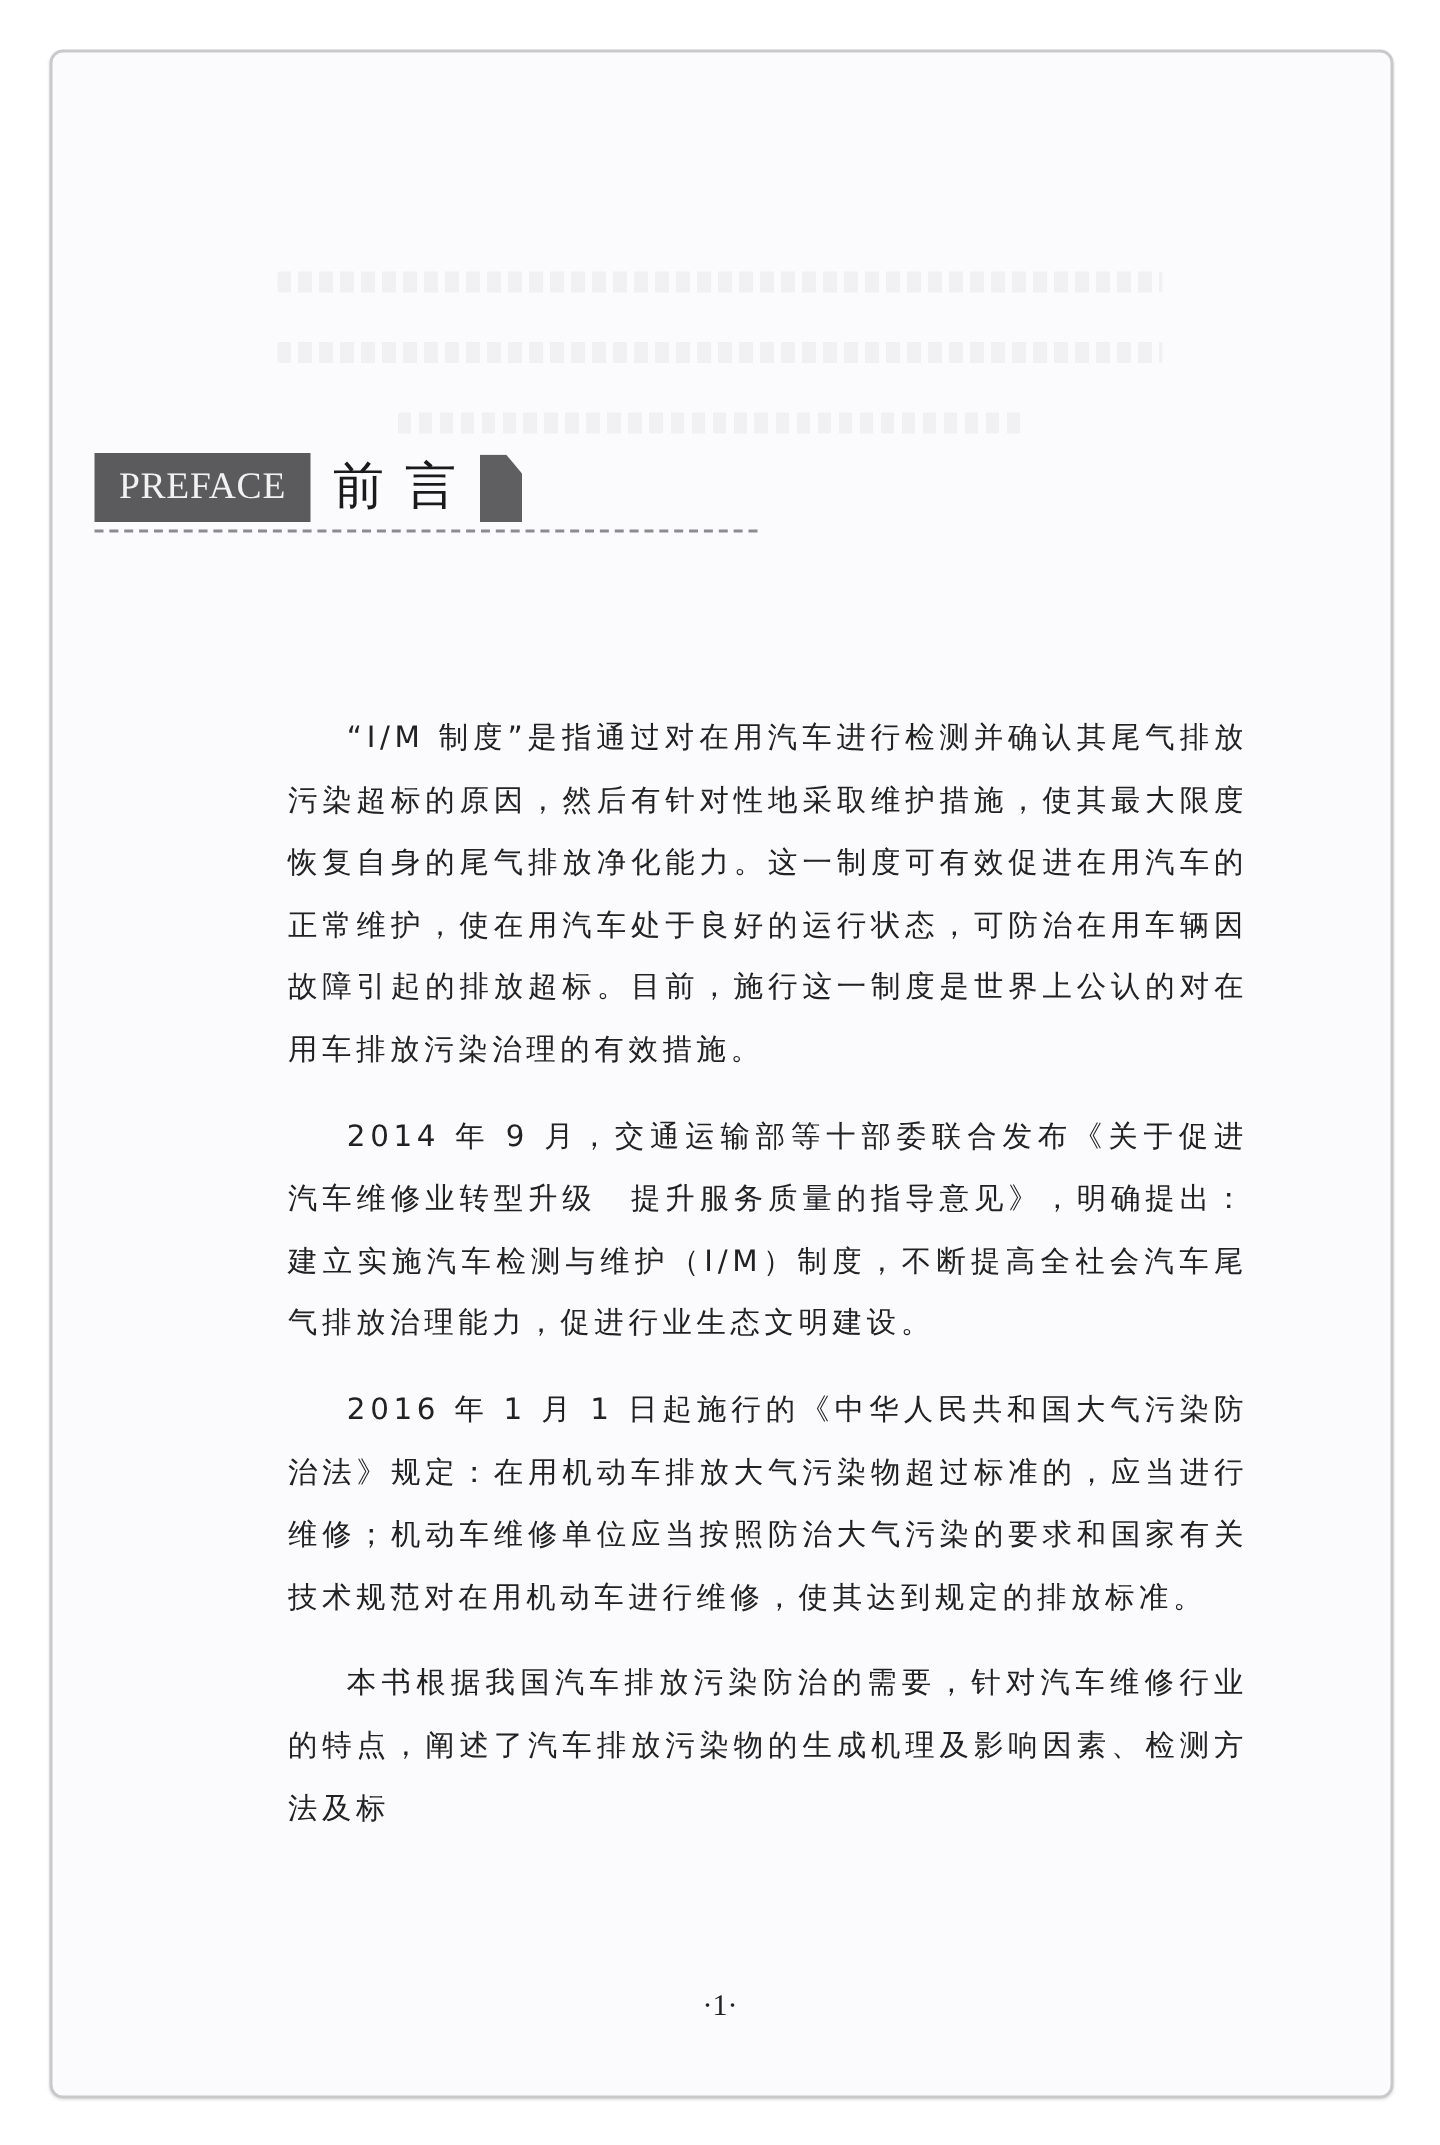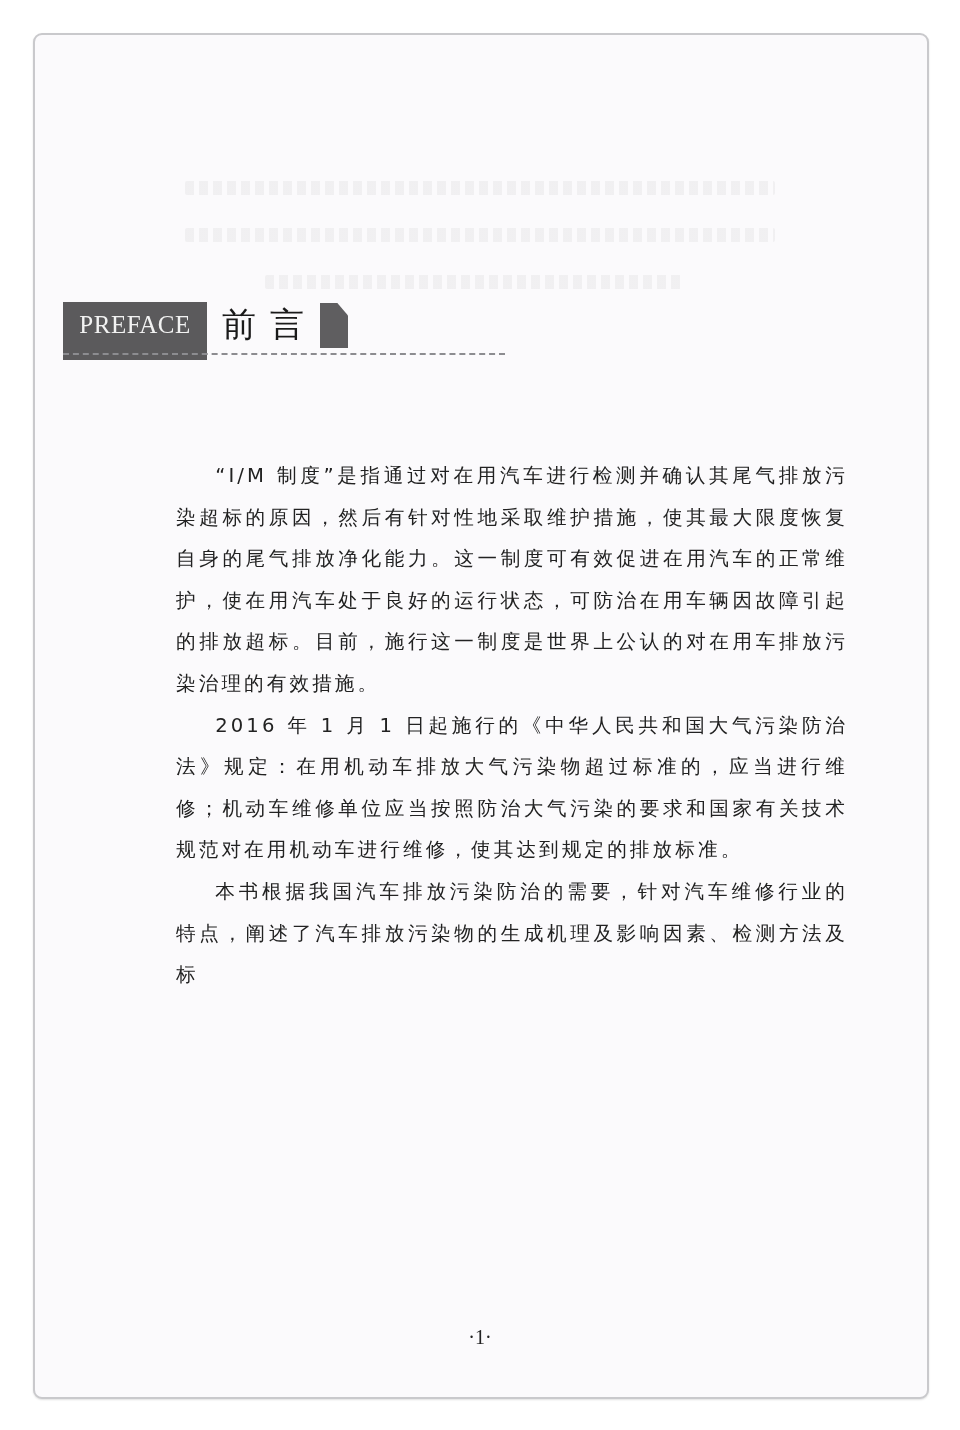--- a/index.html
+++ b/index.html
@@ -38,21 +38,21 @@
       position: absolute;
       left: 63px;
       top: 302px;
       height: 46px;
     }
     .preface-box {
       position: absolute;
       left: 0;
       top: 0;
       width: 144px;
-      height: 58px;
+      height: 46px;
       background: #5b5a5c;
       color: #f2f2f2;
       font-family: "Liberation Serif", "DejaVu Serif", serif;
       font-size: 25px;
       line-height: 46px;
       text-align: center;
       letter-spacing: 0.5px;
     }
     .title-cn {
       position: absolute;
@@ -89,21 +89,21 @@
       top: 455px;
       width: 672px;
       font-family: "DejaVu Sans", sans-serif;
       font-size: 19.6px;
       line-height: 41.6px;
       color: #222222;
       text-align: justify;
       letter-spacing: 3.1px;
     }
     .para {
-      margin: 0;
+      margin: 16px;
       text-indent: 2em;
     }
     .page-num {
       position: absolute;
       left: 0;
       width: 960px;
       top: 1326px;
       text-align: center;
       font-family: "Liberation Serif", "DejaVu Serif", serif;
       font-size: 20px;
@@ -121,17 +121,18 @@
 
 <div class="heading">
   <div class="preface-box">PREFACE</div>
   <div class="title-cn">前言</div>
   <div class="tab"></div>
 </div>
 <div class="dash-line"></div>
 
 <div class="body-text">
   <p class="para">“I/M 制度”是指通过对在用汽车进行检测并确认其尾气排放污染超标的原因，然后有针对性地采取维护措施，使其最大限度恢复自身的尾气排放净化能力。这一制度可有效促进在用汽车的正常维护，使在用汽车处于良好的运行状态，可防治在用车辆因故障引起的排放超标。目前，施行这一制度是世界上公认的对在用车排放污染治理的有效措施。</p>
+  <p class="para">2014 年 9 月，交通运输部等十部委联合发布《关于促进汽车维修业转型升级　提升服务质量的指导意见》，明确提出：建立实施汽车检测与维护（I/M）制度，不断提高全社会汽车尾气排放治理能力，促进行业生态文明建设。</p>
   <p class="para">2016 年 1 月 1 日起施行的《中华人民共和国大气污染防治法》规定：在用机动车排放大气污染物超过标准的，应当进行维修；机动车维修单位应当按照防治大气污染的要求和国家有关技术规范对在用机动车进行维修，使其达到规定的排放标准。</p>
   <p class="para">本书根据我国汽车排放污染防治的需要，针对汽车维修行业的特点，阐述了汽车排放污染物的生成机理及影响因素、检测方法及标</p>
 </div>
 
 <div class="page-num">·1·</div>
 
 </body></html>

